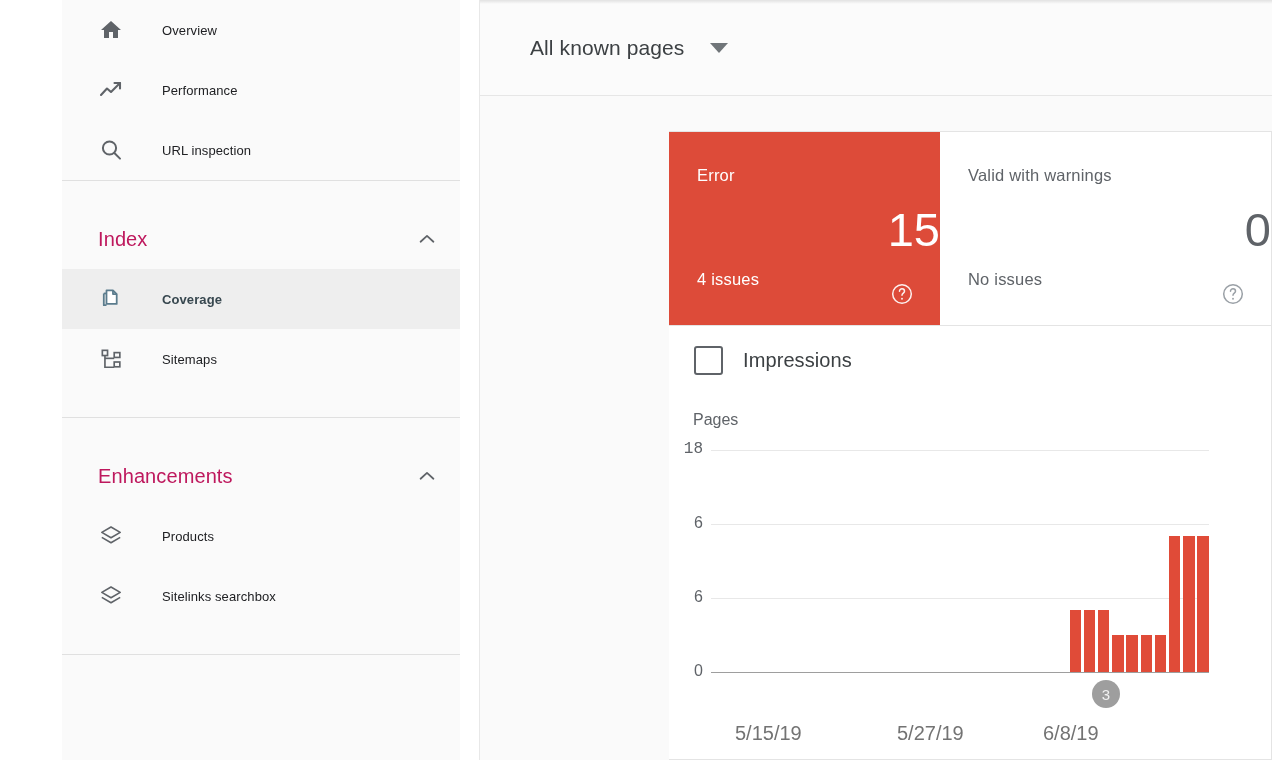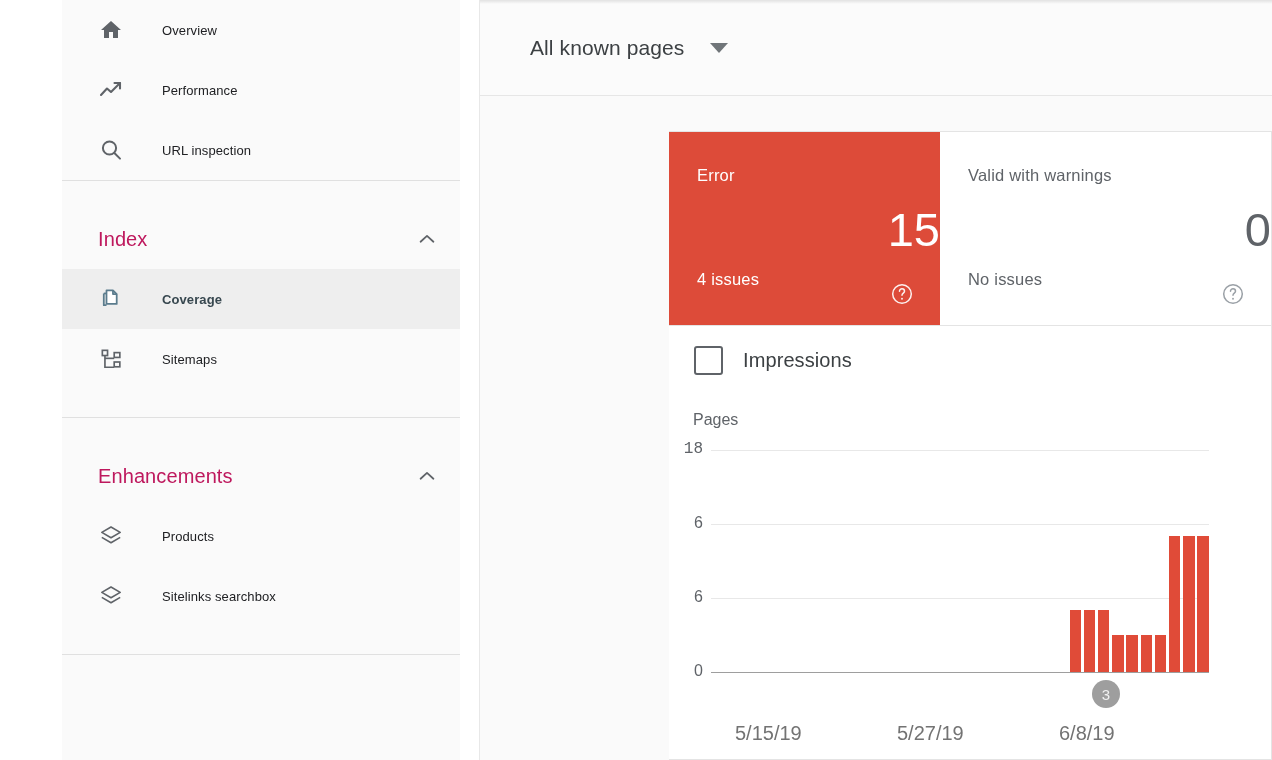--- a/index.html
+++ b/index.html
@@ -404,20 +404,20 @@
             <div class="bar" title="6/14/19: 3" style="left: 457.3px; width: 11.6px; top: 309px; height: 37px; bottom: auto; background: rgb(224, 75, 56);"></div>
             <div class="bar" title="6/15/19: 3" style="left: 471.5px; width: 11.6px; top: 309px; height: 37px; bottom: auto; background: rgb(224, 75, 56);"></div>
             <div class="bar" title="6/16/19: 3" style="left: 485.7px; width: 11.6px; top: 309px; height: 37px; bottom: auto; background: rgb(224, 75, 56);"></div>
             <div class="bar" title="6/17/19: 11" style="left: 499.9px; width: 11.6px; top: 210.333px; height: 135.667px; bottom: auto; background: rgb(224, 75, 56);"></div>
             <div class="bar" title="6/18/19: 11" style="left: 514.1px; width: 11.6px; top: 210.333px; height: 135.667px; bottom: auto; background: rgb(224, 75, 56);"></div>
             <div class="bar" title="6/19/19: 11" style="left: 528.3px; width: 11.6px; top: 210.333px; height: 135.667px; bottom: auto; background: rgb(224, 75, 56);"></div>
           </div>
         <div id="xtick-layer">
             <div class="xtick" style="left: 66px; top: 396px;">5/15/19</div>
             <div class="xtick" style="left: 228px; top: 396px;">5/27/19</div>
-            <div class="xtick" style="left: 390px; top: 396px;">6/8/19</div>
+            <div class="xtick" style="left: 374px; top: 396px;">6/8/19</div>
           </div>
         <div id="count-badge" style="left: 423px; top: 354px;">3</div>
       </div>
     </div>
 
   </div>
 </div>
 
 </body></html>

